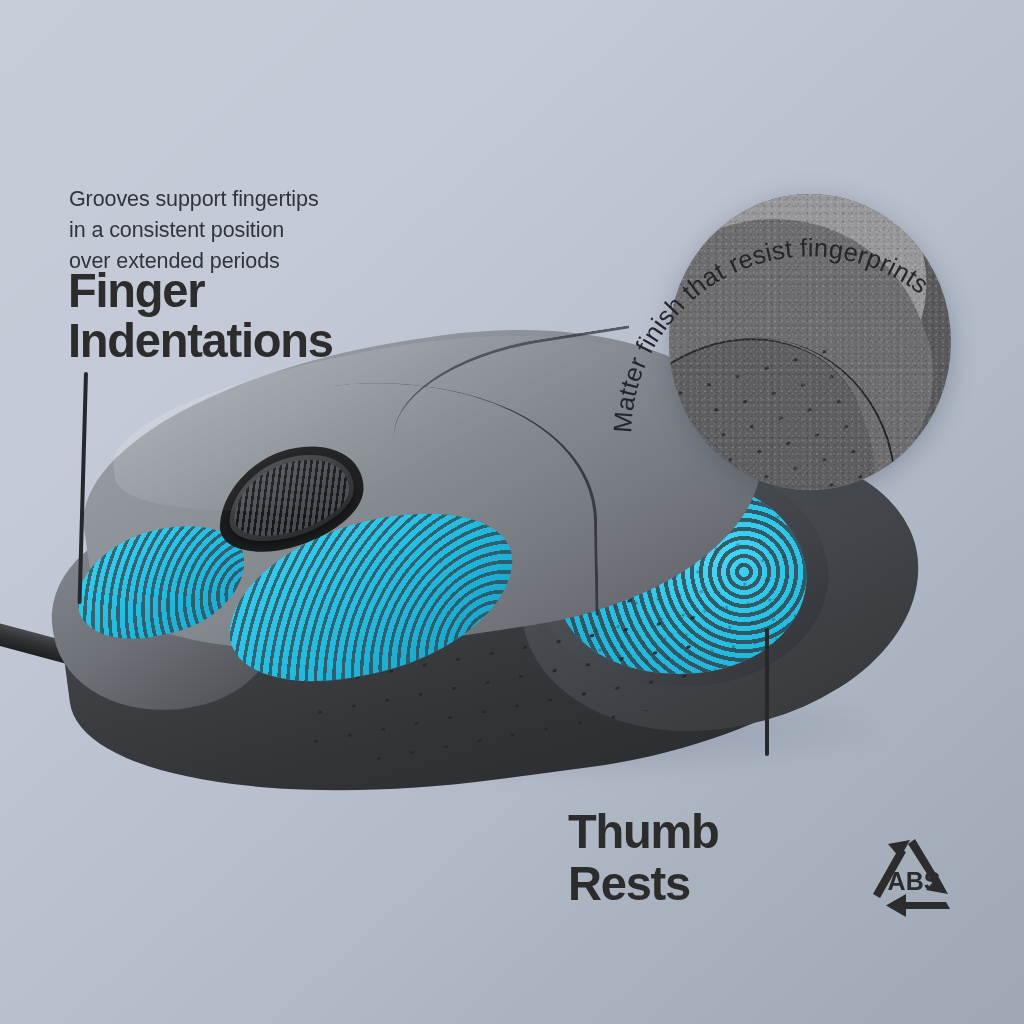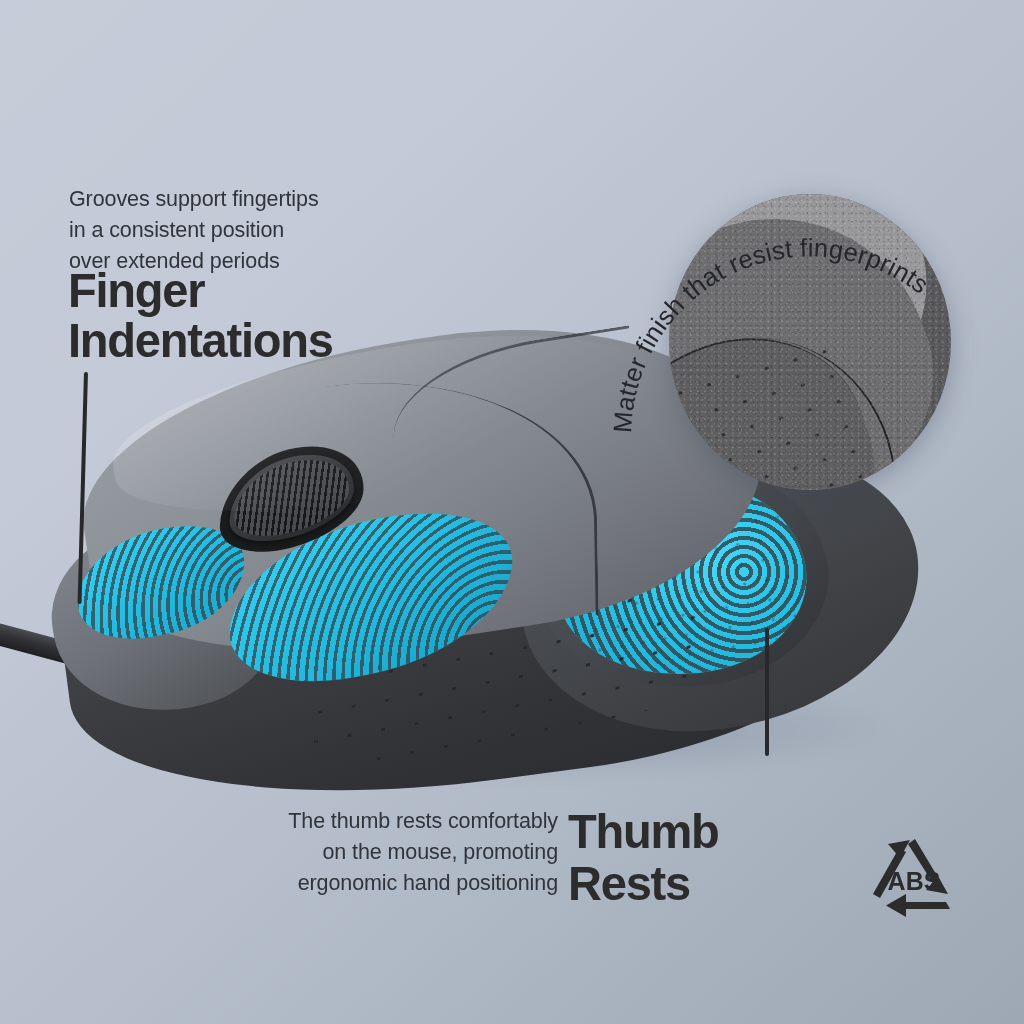--- a/index.html
+++ b/index.html
@@ -341,23 +341,20 @@
     </text>
   </svg>
 
   <div class="sub" id="sub-finger">Grooves support fingertips
 in a consistent position
 over extended periods</div>
   <div class="head" id="head-finger">Finger
 Indentations</div>
   <div class="leader" id="leader-left"></div>
 
-  <div class="sub" id="sub-thumb">The thumb rests comfortably
-on the mouse, promoting
-ergonomic hand positioning</div>
   <div class="head" id="head-thumb">Thumb
 Rests</div>
   <div class="leader" id="leader-right"></div>
 
   <svg id="abs-badge" viewBox="0 0 112 100">
     <g fill="#2c2c2c" stroke="none">
 
       <path d="M 50,12 L 57,7 L 84,52 L 78,56 Z"></path>
       <path d="M 90,62 L 68,58 L 80,44 Z"></path>
 

